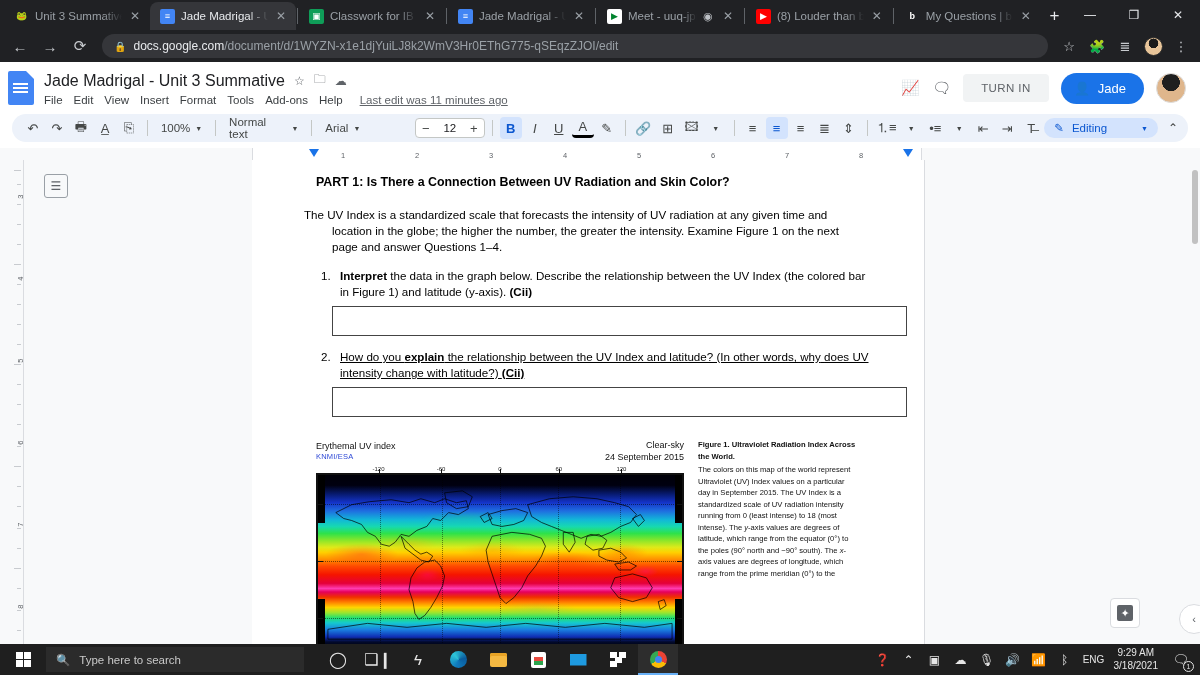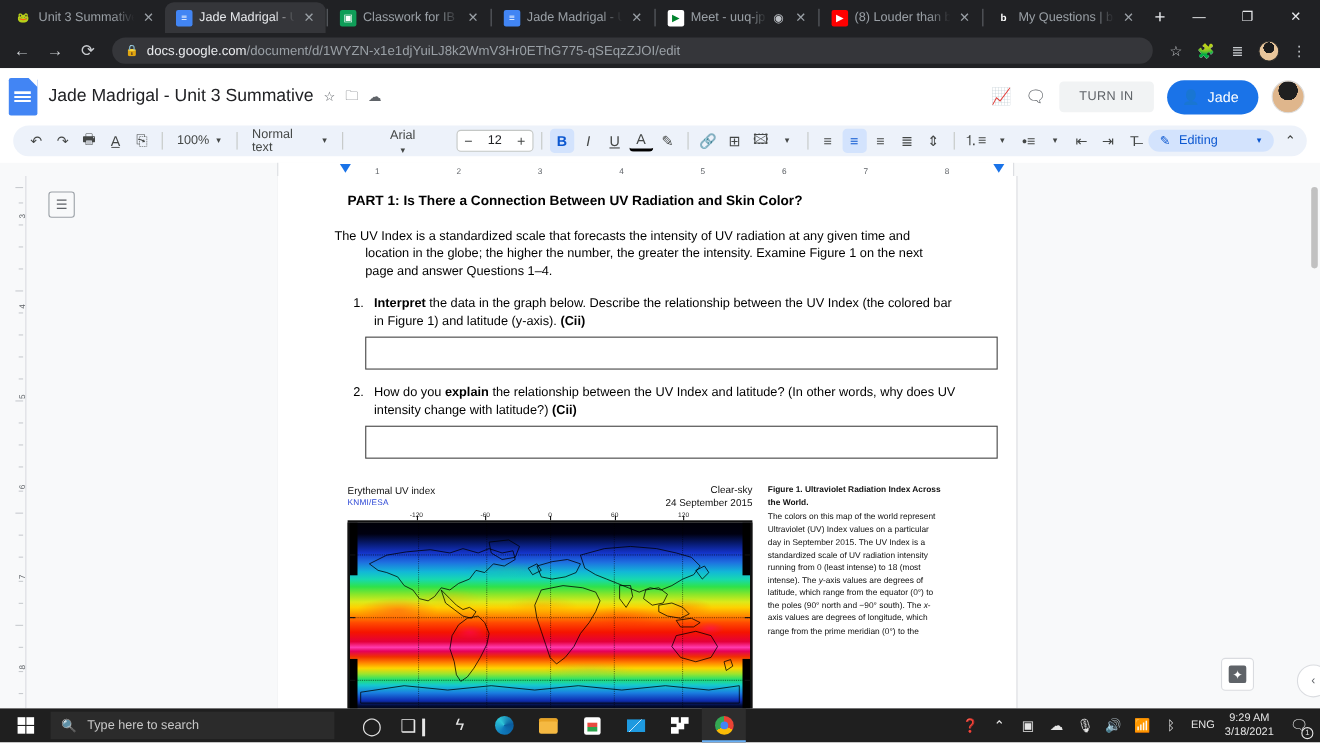--- a/index.html
+++ b/index.html
@@ -188,21 +188,21 @@
     width: 672px; background: #fff; box-shadow: 0 0 0 1px #dadce0;
     padding: 0 52px; position: relative; font-size: 11.6px; color: #000;
     line-height: 1.38;
   }
 
   h2.part-title { font-size: 12.4px; font-weight: bold; margin: 14px 0 0 12px; }
   p.intro { margin: 16px 0 0 0; text-indent: 0; }
   p.intro .hang { display: block; }
   .olist { margin: 13px 0 0 30px; padding: 0; }
   .olist li { margin-bottom: 0; list-style: decimal; padding-left: 6px; }
-  .olist li + li { margin-top: 13px; }
+  .olist li + li { margin-top: 13px; text-decoration: underline; }
   .answerbox {
     border: 1px solid #444; height: 30px; margin: 6px 0 0 -8px;
     width: 575px; background: #fff;
   }
 
   
   .figure-wrap { display: flex; gap: 14px; margin: 22px 0 0 12px; }
   .map-block { width: 368px; position: relative; }
   .map-head { display: flex; justify-content: space-between; font-size: 9px; color: #111; align-items: center; }
   .map-head .left .sub { color: #2e49d6; font-size: 7.5px; font-weight: normal; letter-spacing: .2px; }
@@ -410,20 +410,31 @@
 
 <div class="docs-header">
   <div class="docs-logo"></div>
   <div class="title-block">
     <div class="title-row">
       <span class="doc-title">Jade Madrigal - Unit 3 Summative</span>
       <span class="title-icon">☆</span>
       <span class="title-icon">🗀</span>
       <span class="title-icon">☁</span>
     </div>
+    <div class="menu-row">
+      <span>File</span>
+      <span>Edit</span>
+      <span>View</span>
+      <span>Insert</span>
+      <span>Format</span>
+      <span>Tools</span>
+      <span>Add-ons</span>
+      <span>Help</span>
+      <span class="lastedit">Last edit was 11 minutes ago</span>
+    </div>
   </div>
   <div class="header-right">
     <span class="hdr-icon">📈</span>
     <span class="hdr-icon">🗨</span>
     <button class="turnin-btn">TURN IN</button>
     <button class="share-btn">
       <span>👤</span>
       <span>Jade</span>
     </button>
     <span class="avatar-docs"></span>
@@ -440,21 +451,21 @@
   <div class="tb-drop zoom-w">
     <span>100%</span>
     <span class="caret">▼</span>
   </div>
   <div class="tb-sep"></div>
   <div class="tb-drop style-w">
     <span>Normal text</span>
     <span class="caret">▼</span>
   </div>
   <div class="tb-sep"></div>
-  <div class="tb-drop font-w" style="flex-direction:column;">
+  <div class="tb-drop font-w" style="">
     <span>Arial</span>
     <span class="caret">▼</span>
   </div>
   <div class="fontsize">
     <span class="fs-btn">−</span>
     <span class="fs-val">12</span>
     <span class="fs-btn">+</span>
   </div>
   <div class="tb-sep"></div>
   <div class="tb sel" style="font-weight:bold;">B</div>

